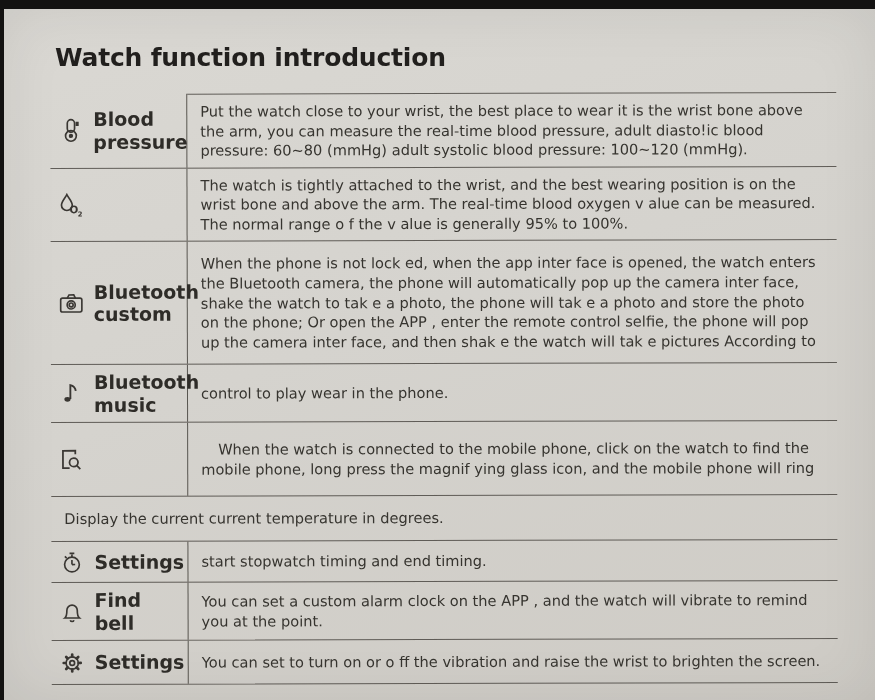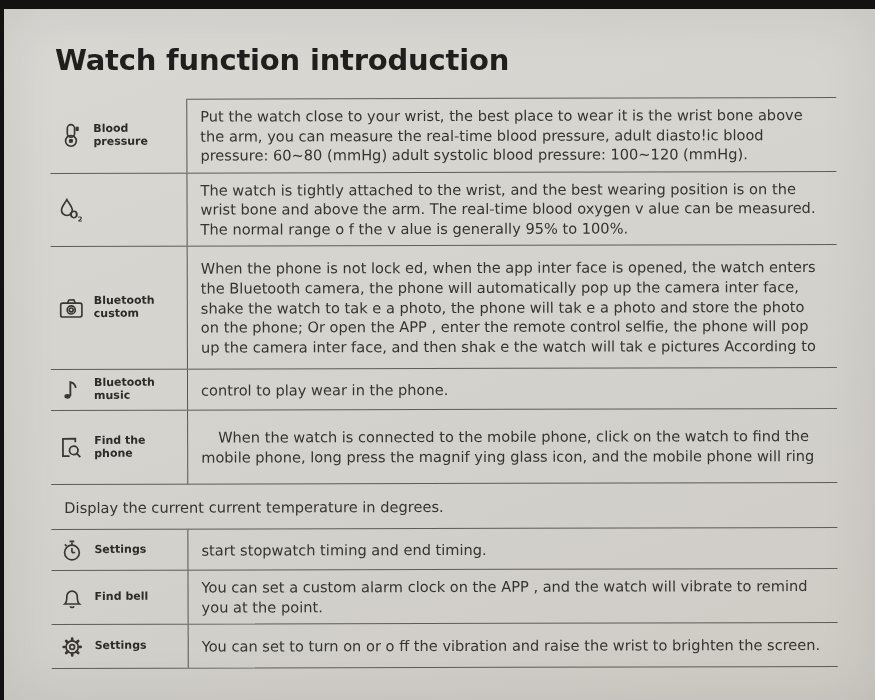--- a/index.html
+++ b/index.html
@@ -8,39 +8,39 @@
     background:#131211;
     font-family:"DejaVu Sans","Liberation Sans",sans-serif;
   }
   .paper{
     position:absolute;left:4px;top:9px;right:0;bottom:0;
     background:linear-gradient(160deg,#dad8d3 0%,#d5d3ce 45%,#cecbc5 100%);
     box-shadow:inset 0 0 60px rgba(0,0,0,0.08);
   }
   .content{padding:34px 45px 0 47px;}
   .page-title{
-    font-size:29px;font-weight:bold;color:#211f1d;
+    font-size:25px;font-weight:bold;color:#211f1d;
     letter-spacing:-0.2px;margin:0 0 21px 4px;
   }
   .func-table{
     width:786px;
     transform:rotate(-0.15deg);
     color:#35332f;
   }
   .row{display:flex;align-items:stretch;}
   .row + .row{border-top:1.5px solid rgba(66,63,58,0.8);}
   .row:last-child{border-bottom:1.5px solid rgba(66,63,58,0.8);}
   .label-cell{
     width:137px;flex:0 0 137px;box-sizing:border-box;
     border-right:1.6px solid rgba(66,63,58,0.85);
     display:flex;align-items:center;gap:9px;
     padding:6px 2px 6px 7px;
   }
   .label-text{
-    font-weight:bold;font-size:11px;line-height:1.18;color:#2e2c28;
+    font-weight:bold;font-size:19px;line-height:1.18;color:#2e2c28;
     width:96px;
   }
   .icon{flex:0 0 27px;display:flex;align-items:center;justify-content:center;}
   .icon svg{display:block;}
   .desc-cell{
     flex:1;display:flex;align-items:center;box-sizing:border-box;
     padding:7px 12px 7px 13px;
   }
   .desc-text{font-size:14.6px;line-height:1.34;color:#36342f;}
   .indent .desc-text{text-indent:17px;}
@@ -125,21 +125,20 @@
 
       <div class="row r5 indent">
         <div class="label-cell">
           <span class="icon">
             <svg width="27" height="27" viewBox="0 0 26 26" fill="none" stroke="#3a3733" stroke-width="1.7">
               <path d="M16.5 8 V4.6 H4.6 v16.8 H11"></path>
               <circle cx="15" cy="15.8" r="4.1"></circle>
               <line x1="18" y1="18.9" x2="21.3" y2="22.2"></line>
             </svg>
           </span>
-          <span class="label-text">Find the phone</span>
         </div>
         <div class="desc-cell">
           <div class="desc-text">When the watch is connected to the mobile phone, click on the watch to find the mobile phone, long press the magnif ying glass icon, and the mobile phone will ring</div>
         </div>
       </div>
 
       <div class="row r6">
         <div class="desc-cell">
           <div class="desc-text">Display the current current temperature in degrees.</div>
         </div>

